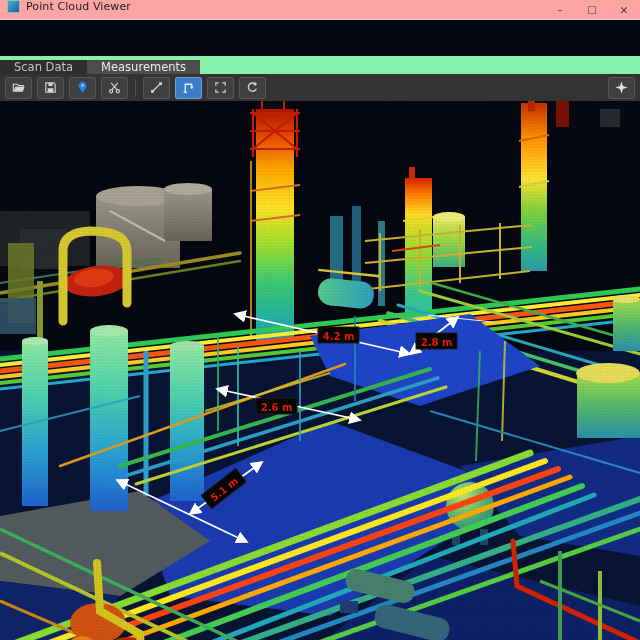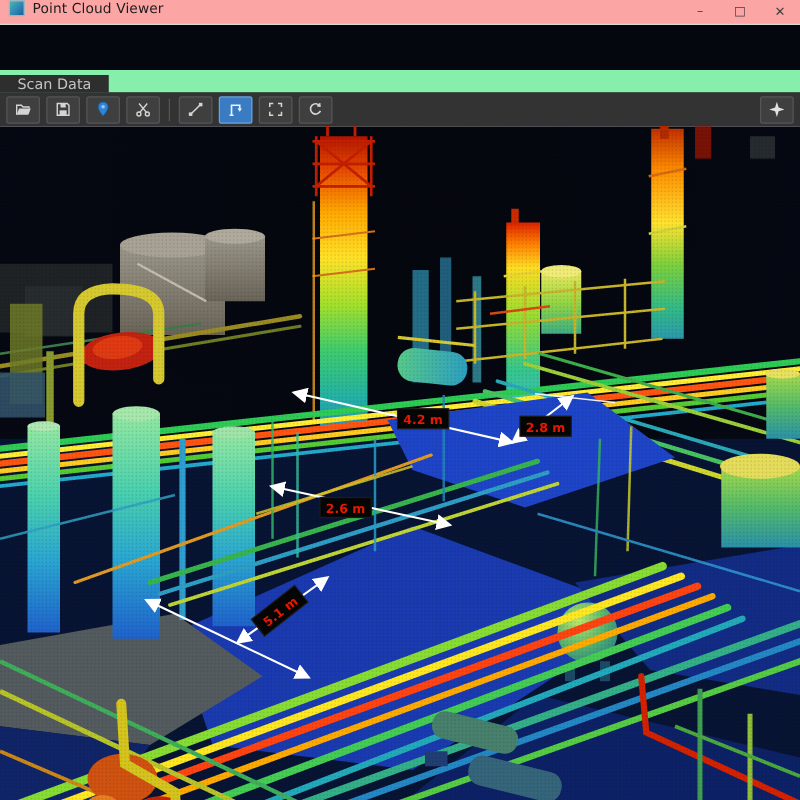--- a/index.html
+++ b/index.html
@@ -48,20 +48,21 @@
     <div class="title-text">Point Cloud Viewer</div>
     <div class="win-controls">
       <div class="win-btn">–</div>
       <div class="win-btn">□</div>
       <div class="win-btn close">✕</div>
     </div>
   </div>
 
   <div class="tabbar">
     <div class="tab">Scan Data</div>
+    <div class="tab active">Measurements</div>
   </div>
 
   <div class="toolbar">
     <div class="tbtn">
       <span>
           <svg width="15" height="15" viewBox="0 0 16 16" fill="none" stroke="#d5d5d5" stroke-width="1.2">
             <path d="M2.5 12.5 V4.5 H6.5 L8 6 H13 V7.2"></path>
             <path d="M2.5 12.5 L4.6 7.2 H14.5 L12.5 12.5 Z" fill="#d5d5d5" stroke="none"></path>
           </svg>
         </span>

